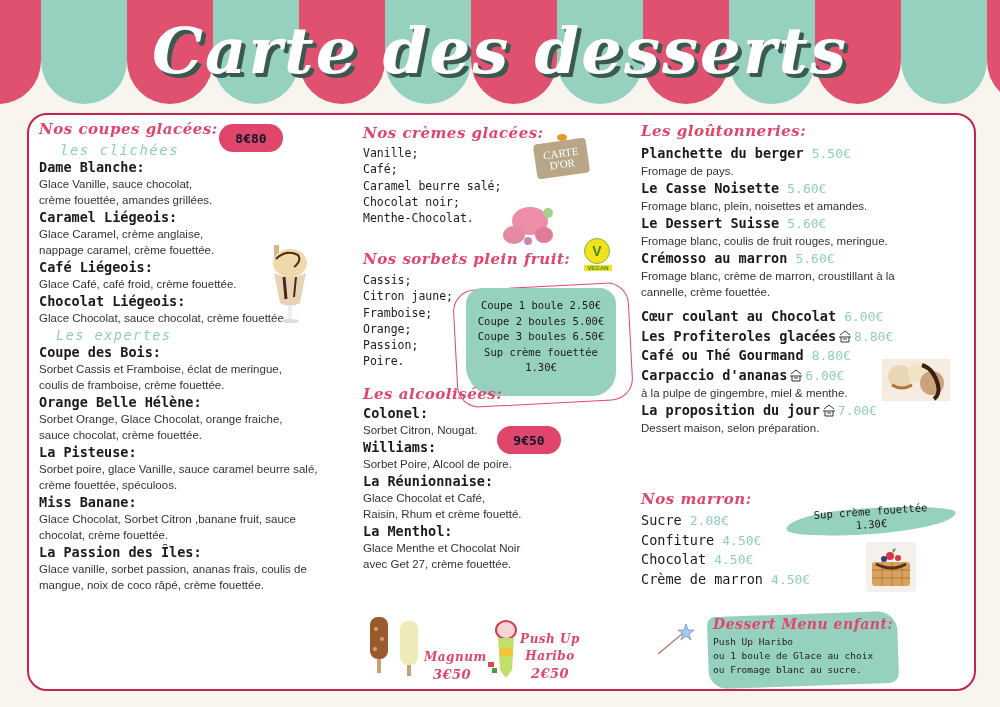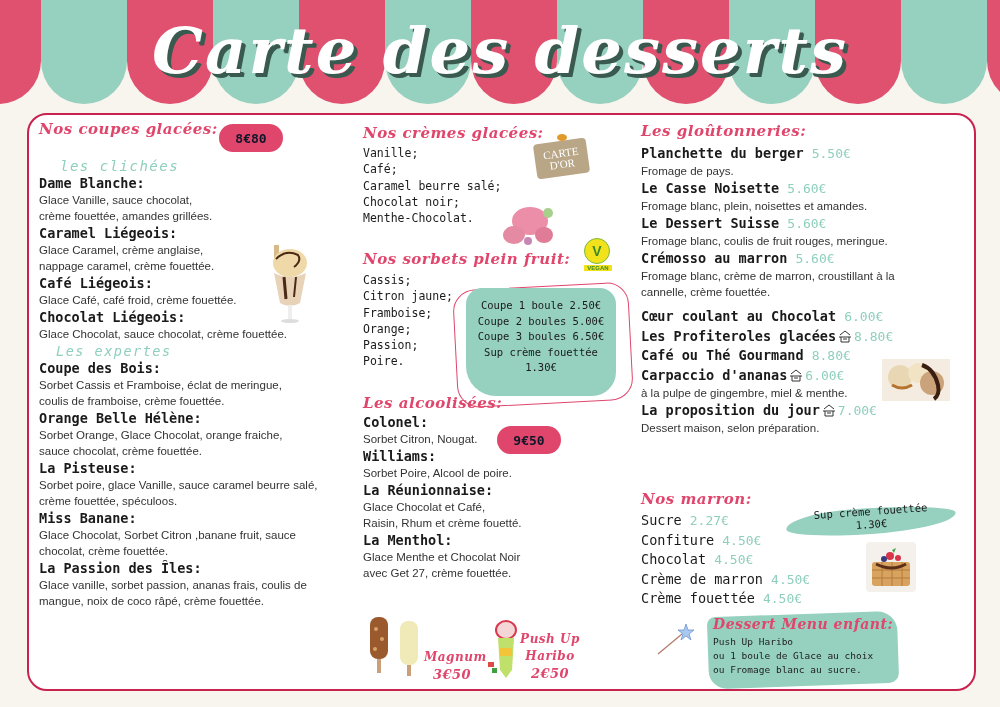--- a/index.html
+++ b/index.html
@@ -74,21 +74,21 @@
   <div class="stripe" style="left:815px;background:#e0506f"></div>
   <div class="stripe" style="left:901px;background:#96d0bf"></div>
   <div class="stripe" style="left:987px;background:#e0506f"></div>
   <div class="title">Carte des desserts</div>
 </div>
 
 <div class="frame"></div>
 
 <div class="col" style="left:39px;top:120px;width:310px">
   <div class="h-section" style="font-size:15px">Nos coupes glacées:</div>
-  <div class="h-sub" style="margin-left:21px;margin-top:20px">les clichées</div>
+  <div class="h-sub" style="margin-left:21px;margin-top:4px">les clichées</div>
 
   <div>
     <div class="item-name">Dame Blanche:</div>
     <div class="item-desc">Glace Vanille, sauce chocolat,</div>
     <div class="item-desc">crème fouettée, amandes grillées.</div>
   </div>
   <div>
     <div class="item-name">Caramel Liégeois:</div>
     <div class="item-desc">Glace Caramel, crème anglaise,</div>
     <div class="item-desc">nappage caramel, crème fouettée.</div>
@@ -188,21 +188,21 @@
 
 <div class="sorbet-box-outline"></div>
 <div class="sorbet-box">
   <div>Coupe 1 boule 2.50€</div>
   <div>Coupe 2 boules 5.00€</div>
   <div>Coupe 3 boules 6.50€</div>
   <div>Sup crème fouettée</div>
   <div>1.30€</div>
 </div>
 
-<div class="col" style="left:363px;top:394px;width:260px">
+<div class="col" style="left:363px;top:385px;width:260px">
   <div class="h-section">Les alcoolisées:</div>
   <div style="margin-top:1px">
     <div class="item-name">Colonel:</div>
     <div class="item-desc">Sorbet Citron, Nougat.</div>
   </div>
   <div>
     <div class="item-name">Williams:</div>
     <div class="item-desc">Sorbet Poire, Alcool de poire.</div>
   </div>
   <div>
@@ -297,25 +297,24 @@
   <circle cx="18" cy="22" r="12" fill="#e9d7b4"></circle>
   <circle cx="36" cy="18" r="10" fill="#f1e3c4"></circle>
   <circle cx="50" cy="28" r="12" fill="#caa37a"></circle>
   <path d="M40 10 Q52 14 56 30 Q58 40 52 44" stroke="#3a1e10" stroke-width="4" fill="none"></path>
   <path d="M10 30 Q20 36 30 30" stroke="#b5732f" stroke-width="3" fill="none"></path>
 </svg>
 
 <div class="col" style="left:641px;top:490px;width:200px">
   <div class="h-section">Nos marron:</div>
   <div style="margin-top:3px">
-    <div class="item-name" style="font-weight:normal;line-height:18.5px"><span>Sucre</span> <span class="price">2.27€</span></div>
+    <div class="item-name" style="font-weight:normal;line-height:18.5px"><span>Sucre</span> <span class="price">2.08€</span></div>
     <div class="item-name" style="font-weight:normal;line-height:18.5px"><span>Confiture</span> <span class="price">4.50€</span></div>
     <div class="item-name" style="font-weight:normal;line-height:18.5px"><span>Chocolat</span> <span class="price">4.50€</span></div>
     <div class="item-name" style="font-weight:normal;line-height:18.5px"><span>Crème de marron</span> <span class="price">4.50€</span></div>
-    <div class="item-name" style="font-weight:normal;line-height:18.5px"><span>Crème fouettée</span> <span class="price">4.50€</span></div>
   </div>
 </div>
 
 <div class="brush" style="left:786px;top:508px;width:170px;height:26px;transform:rotate(-4deg)"></div>
 <div style="position:absolute;left:796px;top:505px;width:150px;text-align:center;font-family:'DejaVu Sans Mono',monospace;font-size:10.5px;line-height:13px;transform:rotate(-4deg)">
   <div>Sup crème fouettée</div>
   <div>1.30€</div>
 </div>
 
 <svg class="img" style="left:866px;top:542px" width="50" height="50" viewBox="0 0 50 50">

